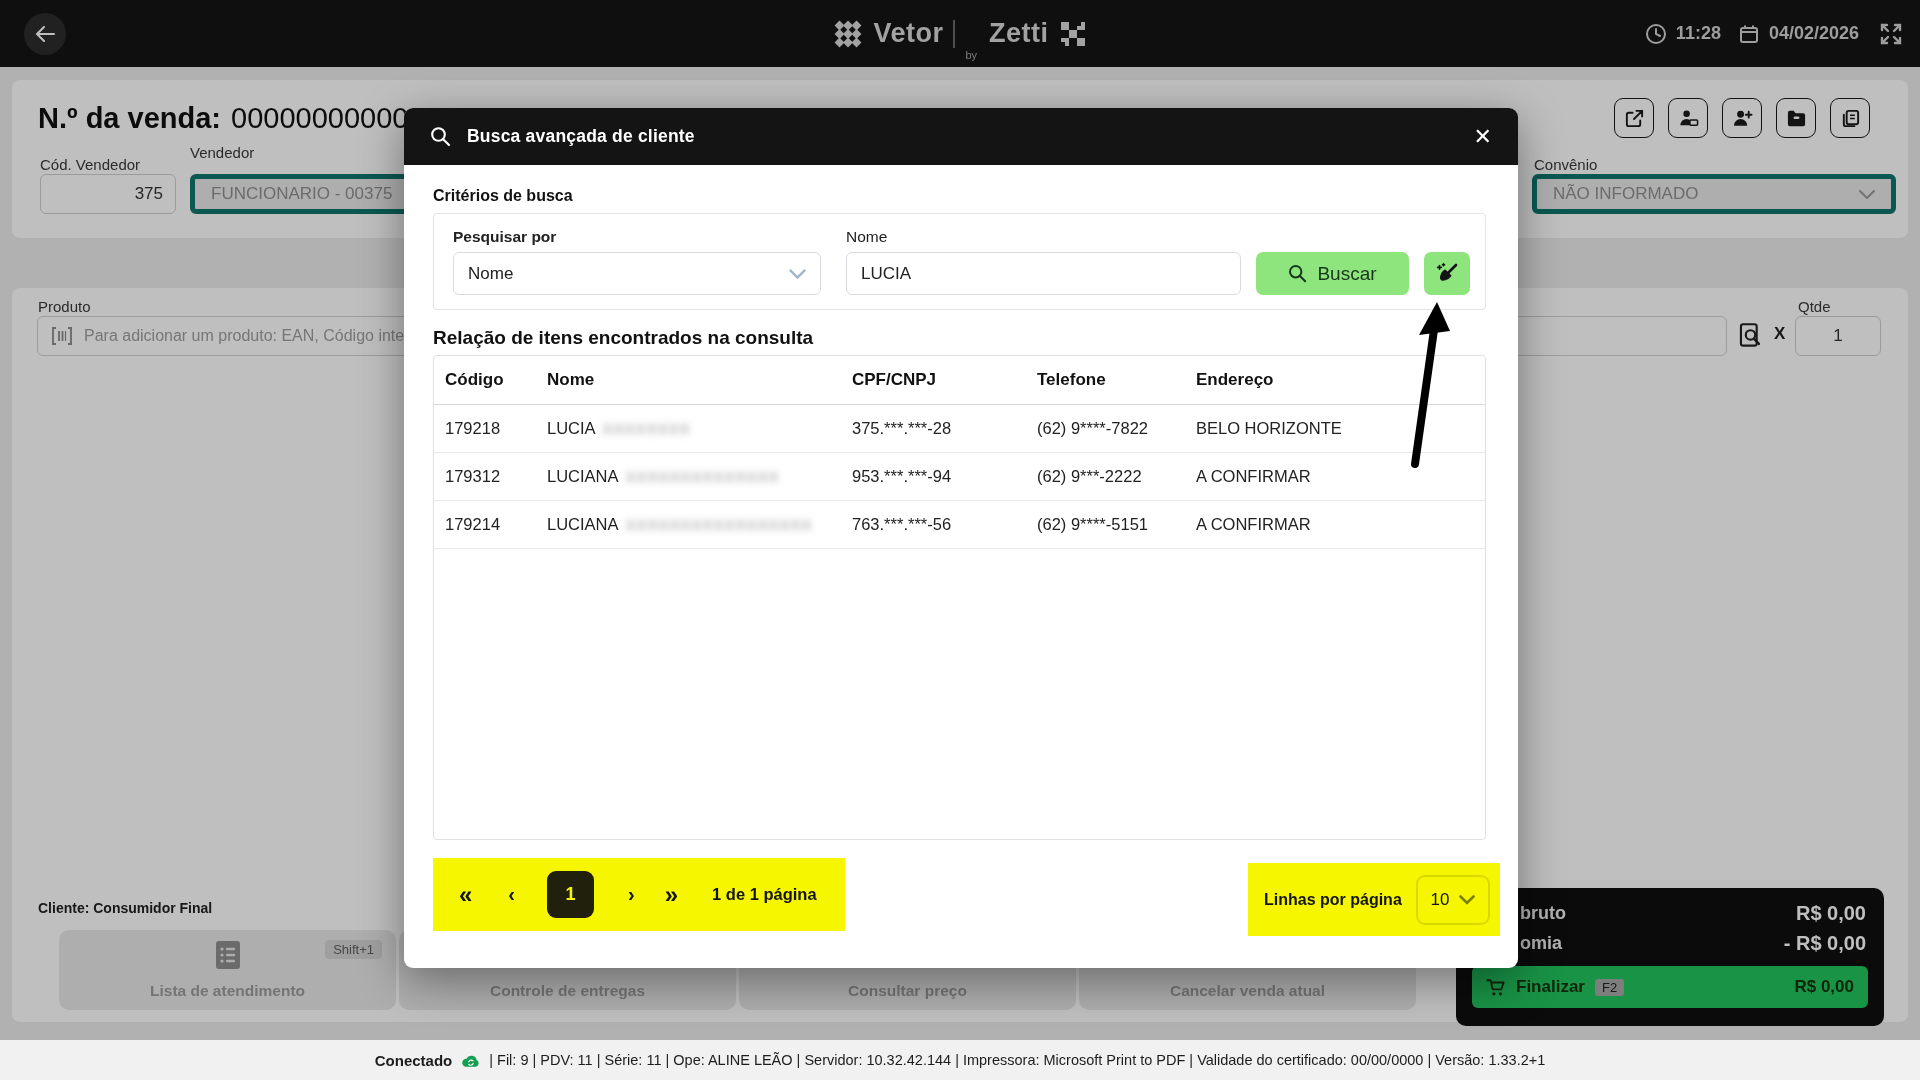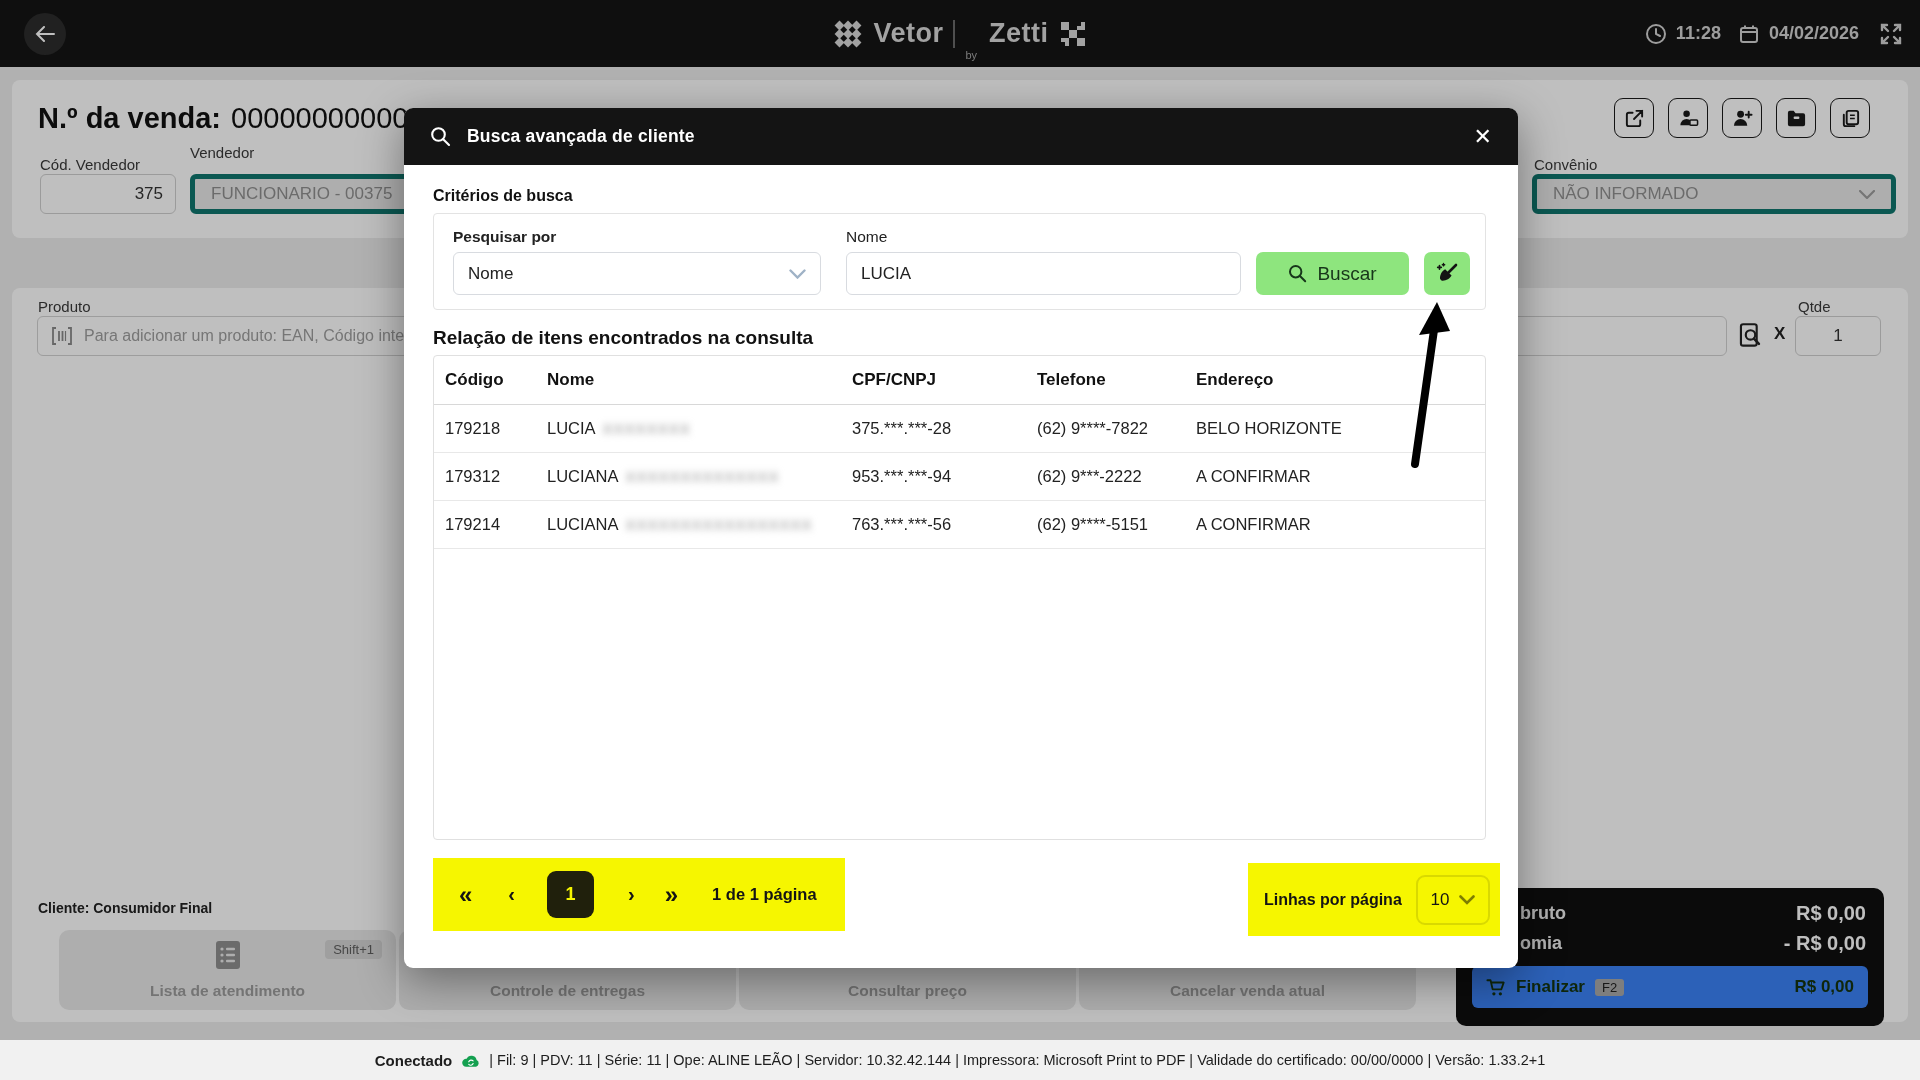--- a/index.html
+++ b/index.html
@@ -49,21 +49,21 @@
     font-weight:bold; color:#9b9b9b; }
   .acard .ic { position:absolute; left:50%; top:10px; transform:translateX(-50%); }
   .kbadge { position:absolute; top:10px; right:14px; background:#d4d4d4; color:#5f5f5f; font-size:13px;
     border-radius:4px; padding:2px 8px; }
 
   .totals { position:absolute; left:1456px; top:888px; width:428px; height:138px; background:#0f0f0f;
     border-radius:10px; z-index:5; }
   .t-row { position:absolute; left:64px; right:18px; display:flex; justify-content:space-between; align-items:center; }
   .t-lab { font-size:18px; font-weight:bold; color:#ededed; }
   .t-val { font-size:20px; font-weight:bold; color:#fff; }
-  .fin-btn { position:absolute; left:16px; right:16px; top:78px; height:42px; background:#3b82f6;
+  .fin-btn { position:absolute; left:16px; right:16px; top:78px; height:42px; background:#22c55e;
     border-radius:6px; display:flex; align-items:center; gap:10px; padding:0 14px; cursor:pointer; }
   .fin-lbl { font-size:17px; font-weight:600; color:#14330f; }
   .f2 { background:#a9a9a9; color:#222; font-size:13px; border-radius:3px; padding:1px 7px; }
   .fin-val { margin-left:auto; font-size:17px; font-weight:600; color:#14330f; }
 
   
   .overlay { position:absolute; left:0; top:0; width:1920px; height:1040px; background:rgba(0,0,0,.25); z-index:10; }
   .statusbar { position:absolute; left:0; top:1040px; width:1920px; height:40px; background:#f1f1f1; z-index:12;
     display:flex; align-items:center; justify-content:center; gap:8px; font-size:14.5px; color:#1d1d1d; }
   .sb-strong { font-weight:bold; font-size:15px; }

